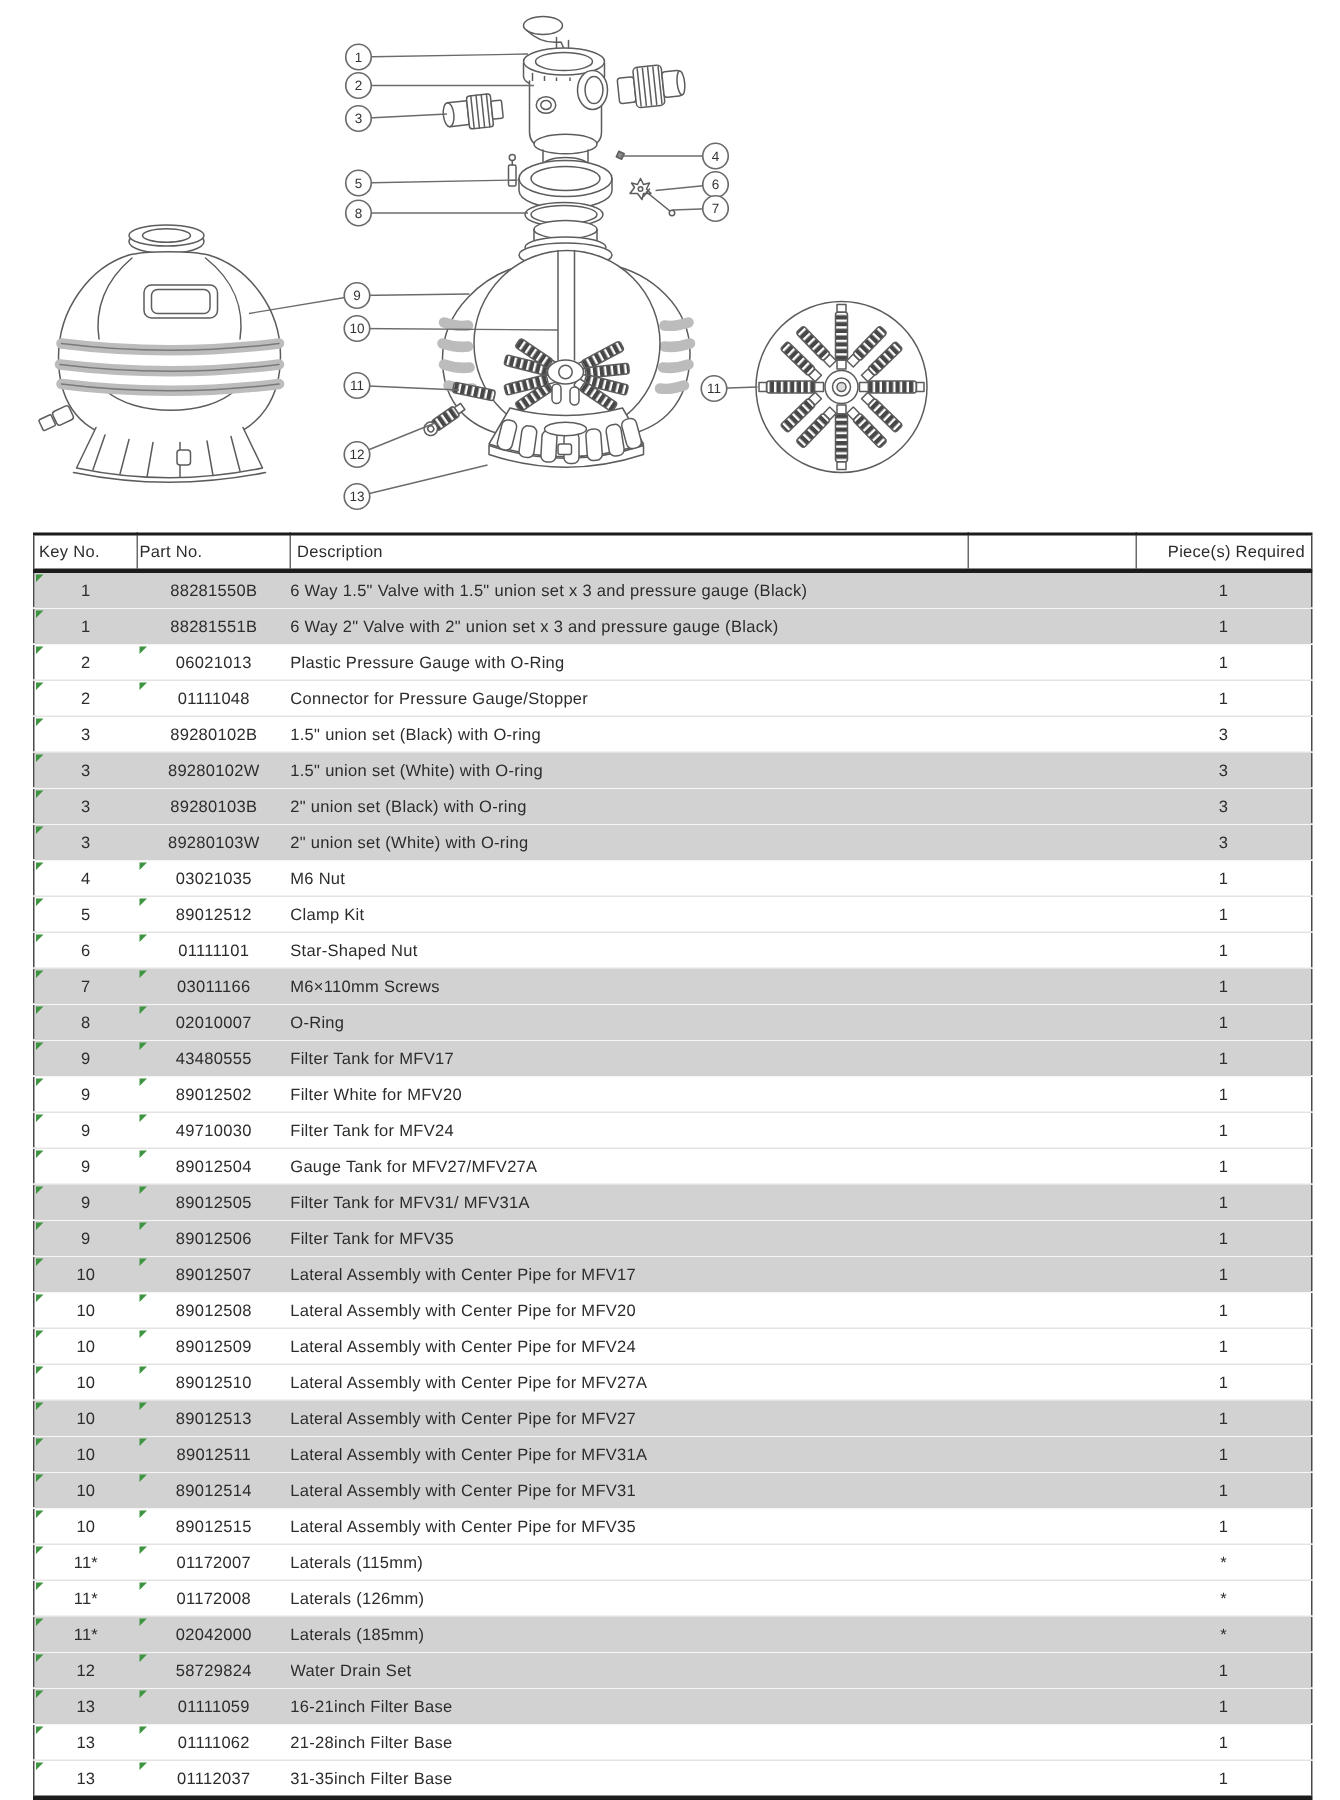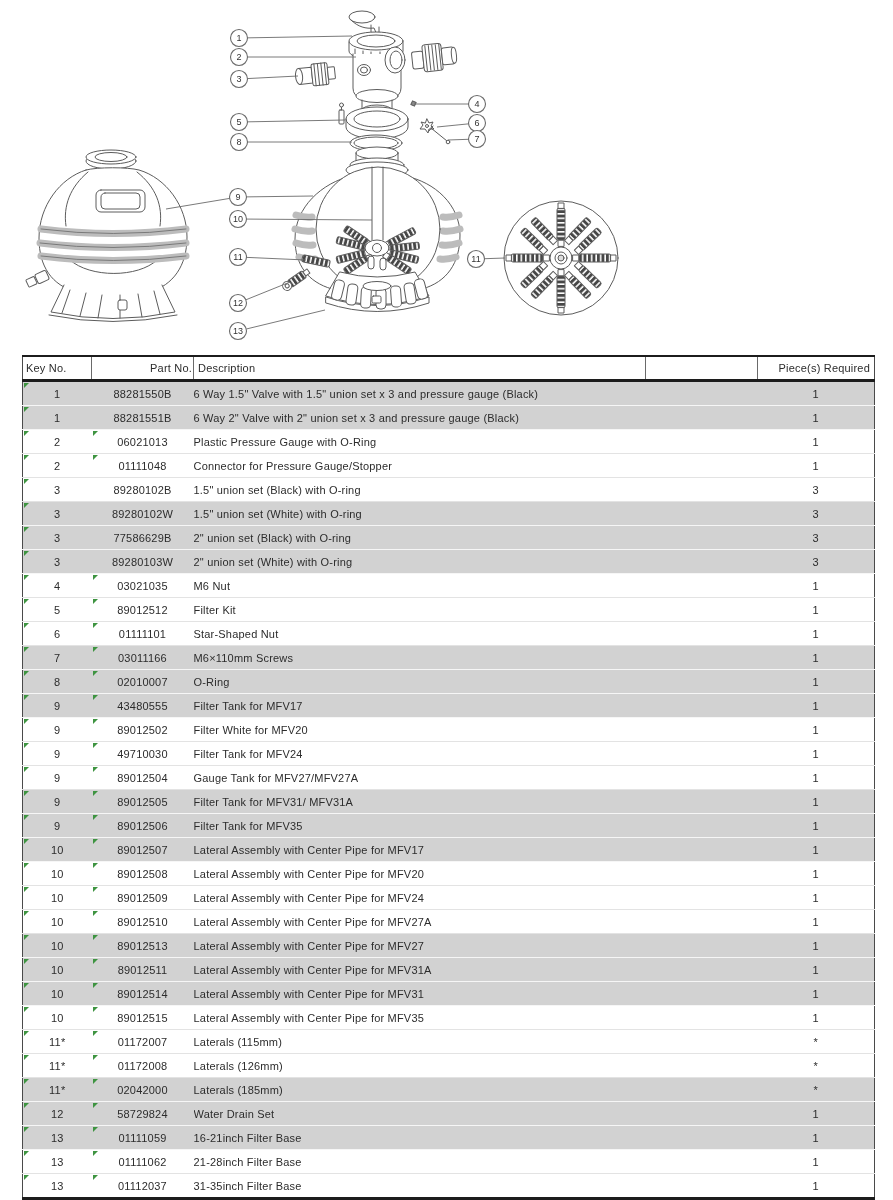--- a/index.html
+++ b/index.html
@@ -20,21 +20,21 @@
     border-left:1px solid #4a4a4a;border-right:1px solid #4a4a4a;}
   .parts-table col.c-key{width:69px;}
   .parts-table col.c-part{width:102px;}
   .parts-table col.c-desc{width:452px;}
   .parts-table col.c-gap{width:112px;}
   .parts-table col.c-pieces{width:117px;}
   .parts-table thead th{height:20px;font-weight:normal;border-bottom:3px solid #1c1c1c;
     border-right:1px solid #6a6a6a;white-space:nowrap;overflow:hidden;}
   .parts-table thead th:last-child{border-right:none;}
   .h-key{text-align:left;padding-left:3px;}
-  .h-part{text-align:right;}
+  .h-part{text-align:left;}
   .h-desc{text-align:left;padding-left:4px;}
   .h-gap{}
   .h-pieces{text-align:right;padding-right:4px;font-weight:bold;}
   .parts-table tbody tr{height:24px;}
   .parts-table tbody td{height:23px;padding:0;position:relative;
     border-bottom:1px solid #e3e3e3;white-space:nowrap;overflow:hidden;vertical-align:middle;}
   .parts-table tbody tr.shaded td{background:var(--shade,#d2d2d2);border-bottom-color:#f6f6f6;}
   td.cell-key,td.cell-part,td.cell-pieces{text-align:center;}
   td.cell-desc{text-align:left;padding-left:4px;}
   .flag{position:absolute;top:1px;left:1px;width:0;height:0;
@@ -439,21 +439,21 @@
   </tr>
       <tr class="shaded">
     <td class="cell-key"><span class="flag" style="display: block;"></span><span class="txt">3</span></td>
     <td class="cell-part"><span class="txt">89280102W</span></td>
     <td class="cell-desc">1.5" union set (White) with O-ring</td>
     <td class="cell-gap"></td>
     <td class="cell-pieces">3</td>
   </tr>
       <tr class="shaded">
     <td class="cell-key"><span class="flag" style="display: block;"></span><span class="txt">3</span></td>
-    <td class="cell-part"><span class="txt">77586629B</span></td>
+    <td class="cell-part"><span class="txt">89280103B</span></td>
     <td class="cell-desc">2" union set (Black) with O-ring</td>
     <td class="cell-gap"></td>
     <td class="cell-pieces">3</td>
   </tr>
       <tr class="shaded">
     <td class="cell-key"><span class="flag" style="display: block;"></span><span class="txt">3</span></td>
     <td class="cell-part"><span class="txt">89280103W</span></td>
     <td class="cell-desc">2" union set (White) with O-ring</td>
     <td class="cell-gap"></td>
     <td class="cell-pieces">3</td>
@@ -461,21 +461,21 @@
       <tr>
     <td class="cell-key"><span class="flag" style="display: block;"></span><span class="txt">4</span></td>
     <td class="cell-part"><span class="flag" style="display: block;"></span><span class="txt">03021035</span></td>
     <td class="cell-desc">M6 Nut</td>
     <td class="cell-gap"></td>
     <td class="cell-pieces">1</td>
   </tr>
       <tr>
     <td class="cell-key"><span class="flag" style="display: block;"></span><span class="txt">5</span></td>
     <td class="cell-part"><span class="flag" style="display: block;"></span><span class="txt">89012512</span></td>
-    <td class="cell-desc">Filter Kit</td>
+    <td class="cell-desc">Clamp Kit</td>
     <td class="cell-gap"></td>
     <td class="cell-pieces">1</td>
   </tr>
       <tr>
     <td class="cell-key"><span class="flag" style="display: block;"></span><span class="txt">6</span></td>
     <td class="cell-part"><span class="flag" style="display: block;"></span><span class="txt">01111101</span></td>
     <td class="cell-desc">Star-Shaped Nut</td>
     <td class="cell-gap"></td>
     <td class="cell-pieces">1</td>
   </tr>

